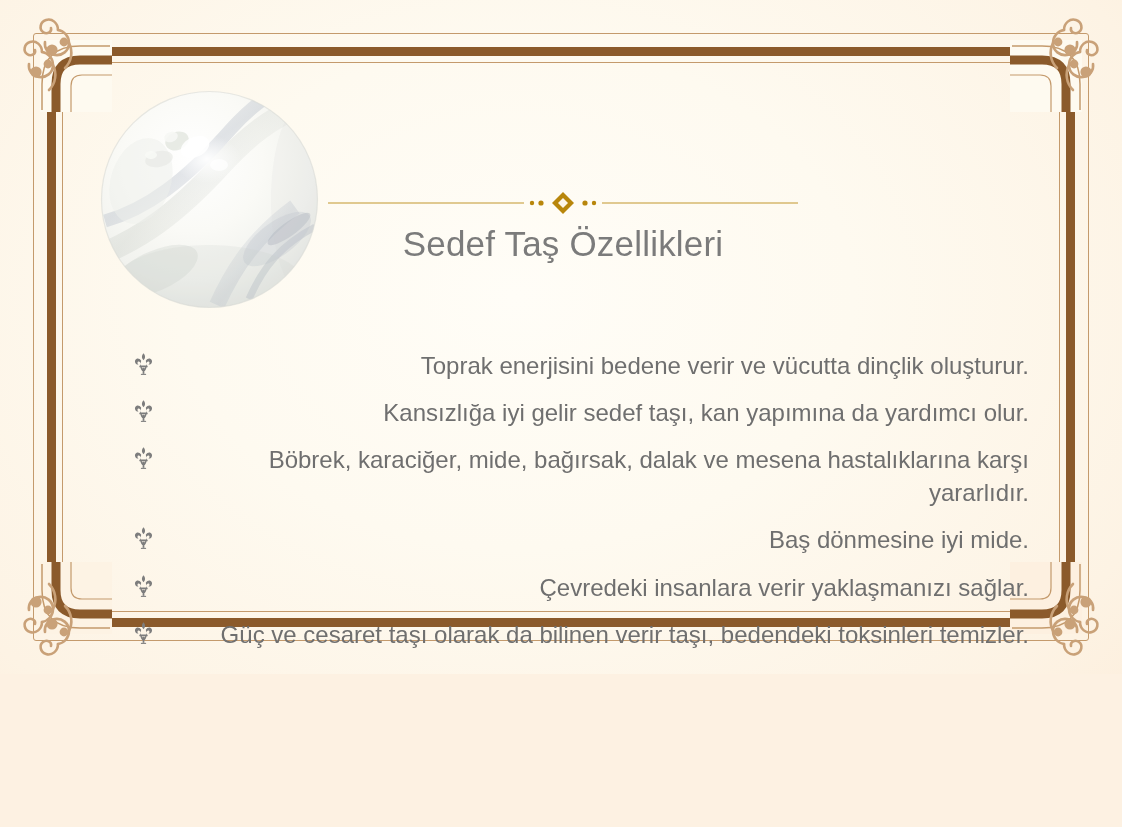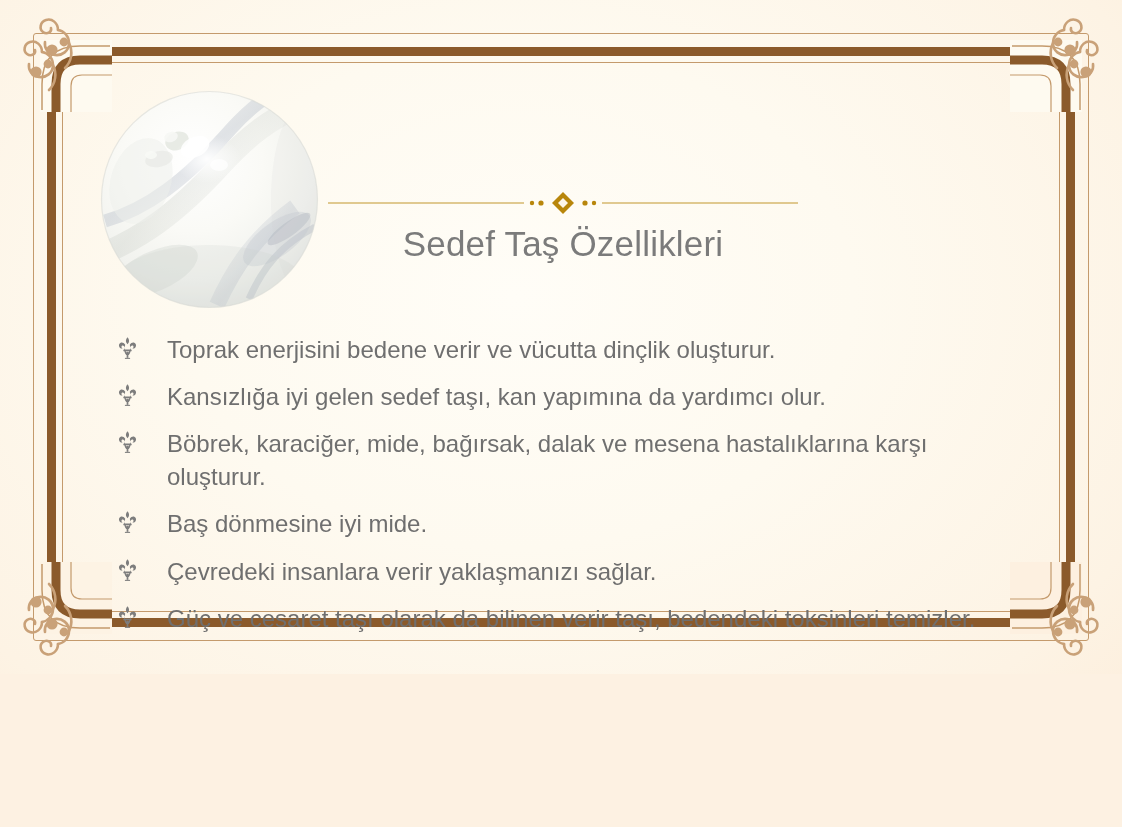--- a/index.html
+++ b/index.html
@@ -114,22 +114,23 @@
     white-space: nowrap;
   }
 
   
   #list {
     position: absolute;
     left: 113px;
     top: 333px;
     width: 900px;
     list-style: none;
-    margin: 0;
+    margin: 16px;
     padding: 0;
+    text-align: right;
   }
   .item {
     display: flex;
     align-items: flex-start;
     margin-bottom: 14px;
   }
   .bullet {
     flex: 0 0 auto;
     width: 28px;
     margin-top: 3px;
@@ -348,36 +349,36 @@
           <svg width="23" height="23" viewBox="0 0 24 24" fill="#7d7d7d">
             <path d="M12 1.2c-1.5 1.9-2 3.6-1.4 5.2.3.8.9 1.5 1.4 2.1.5-.6 1.1-1.3 1.4-2.1.6-1.6.1-3.3-1.4-5.2z"></path>
             <path d="M9.6 9.1C8.3 7.3 6.5 6.4 4.9 7.1c-1.7.7-2.3 2.7-1.4 4.3.7 1.3 2.2 2 3.6 1.6-.9-.3-1.5-1-1.4-1.8.1-.9 1-1.4 1.9-1.1.9.3 1.4 1.2 1.3 2.1.3-1 .5-2 .7-3.1z"></path>
             <path d="M14.4 9.1c1.3-1.8 3.1-2.7 4.7-2 1.7.7 2.3 2.7 1.4 4.3-.7 1.3-2.2 2-3.6 1.6.9-.3 1.5-1 1.4-1.8-.1-.9-1-1.4-1.9-1.1-.9.3-1.4 1.2-1.3 2.1-.3-1-.5-2-.7-3.1z"></path>
             <path d="M8.6 12.6c.7 2.3 2 4.1 3.4 5.4 1.4-1.3 2.7-3.1 3.4-5.4.3 2.6-.4 5.2-2 7.3h-2.8c-1.6-2.1-2.3-4.7-2-7.3z"></path>
             <rect x="7.6" y="14.1" width="8.8" height="1.9" rx="0.9"></rect>
             <path d="M11.1 16.4h1.8v6.4h-1.8z"></path>
             <path d="M9.3 22.8h5.4v1.1H9.3z"></path>
           </svg>
         </span>
-        <span class="item-text">Kansızlığa iyi gelen sedef taşı, kan yapımına da yardımcı olur.</span>
-      </li>
-
-      <li class="item">
-        <span class="bullet">
-          <svg width="23" height="23" viewBox="0 0 24 24" fill="#7d7d7d">
-            <path d="M12 1.2c-1.5 1.9-2 3.6-1.4 5.2.3.8.9 1.5 1.4 2.1.5-.6 1.1-1.3 1.4-2.1.6-1.6.1-3.3-1.4-5.2z"></path>
-            <path d="M9.6 9.1C8.3 7.3 6.5 6.4 4.9 7.1c-1.7.7-2.3 2.7-1.4 4.3.7 1.3 2.2 2 3.6 1.6-.9-.3-1.5-1-1.4-1.8.1-.9 1-1.4 1.9-1.1.9.3 1.4 1.2 1.3 2.1.3-1 .5-2 .7-3.1z"></path>
-            <path d="M14.4 9.1c1.3-1.8 3.1-2.7 4.7-2 1.7.7 2.3 2.7 1.4 4.3-.7 1.3-2.2 2-3.6 1.6.9-.3 1.5-1 1.4-1.8-.1-.9-1-1.4-1.9-1.1-.9.3-1.4 1.2-1.3 2.1-.3-1-.5-2-.7-3.1z"></path>
-            <path d="M8.6 12.6c.7 2.3 2 4.1 3.4 5.4 1.4-1.3 2.7-3.1 3.4-5.4.3 2.6-.4 5.2-2 7.3h-2.8c-1.6-2.1-2.3-4.7-2-7.3z"></path>
-            <rect x="7.6" y="14.1" width="8.8" height="1.9" rx="0.9"></rect>
-            <path d="M11.1 16.4h1.8v6.4h-1.8z"></path>
-            <path d="M9.3 22.8h5.4v1.1H9.3z"></path>
-          </svg>
-        </span>
-        <span class="item-text">Böbrek, karaciğer, mide, bağırsak, dalak ve mesena hastalıklarına karşı oluşturur.</span>
+        <span class="item-text">Kansızlığa iyi gelir sedef taşı, kan yapımına da yardımcı olur.</span>
+      </li>
+
+      <li class="item">
+        <span class="bullet">
+          <svg width="23" height="23" viewBox="0 0 24 24" fill="#7d7d7d">
+            <path d="M12 1.2c-1.5 1.9-2 3.6-1.4 5.2.3.8.9 1.5 1.4 2.1.5-.6 1.1-1.3 1.4-2.1.6-1.6.1-3.3-1.4-5.2z"></path>
+            <path d="M9.6 9.1C8.3 7.3 6.5 6.4 4.9 7.1c-1.7.7-2.3 2.7-1.4 4.3.7 1.3 2.2 2 3.6 1.6-.9-.3-1.5-1-1.4-1.8.1-.9 1-1.4 1.9-1.1.9.3 1.4 1.2 1.3 2.1.3-1 .5-2 .7-3.1z"></path>
+            <path d="M14.4 9.1c1.3-1.8 3.1-2.7 4.7-2 1.7.7 2.3 2.7 1.4 4.3-.7 1.3-2.2 2-3.6 1.6.9-.3 1.5-1 1.4-1.8-.1-.9-1-1.4-1.9-1.1-.9.3-1.4 1.2-1.3 2.1-.3-1-.5-2-.7-3.1z"></path>
+            <path d="M8.6 12.6c.7 2.3 2 4.1 3.4 5.4 1.4-1.3 2.7-3.1 3.4-5.4.3 2.6-.4 5.2-2 7.3h-2.8c-1.6-2.1-2.3-4.7-2-7.3z"></path>
+            <rect x="7.6" y="14.1" width="8.8" height="1.9" rx="0.9"></rect>
+            <path d="M11.1 16.4h1.8v6.4h-1.8z"></path>
+            <path d="M9.3 22.8h5.4v1.1H9.3z"></path>
+          </svg>
+        </span>
+        <span class="item-text">Böbrek, karaciğer, mide, bağırsak, dalak ve mesena hastalıklarına karşı yararlıdır.</span>
       </li>
 
       <li class="item">
         <span class="bullet">
           <svg width="23" height="23" viewBox="0 0 24 24" fill="#7d7d7d">
             <path d="M12 1.2c-1.5 1.9-2 3.6-1.4 5.2.3.8.9 1.5 1.4 2.1.5-.6 1.1-1.3 1.4-2.1.6-1.6.1-3.3-1.4-5.2z"></path>
             <path d="M9.6 9.1C8.3 7.3 6.5 6.4 4.9 7.1c-1.7.7-2.3 2.7-1.4 4.3.7 1.3 2.2 2 3.6 1.6-.9-.3-1.5-1-1.4-1.8.1-.9 1-1.4 1.9-1.1.9.3 1.4 1.2 1.3 2.1.3-1 .5-2 .7-3.1z"></path>
             <path d="M14.4 9.1c1.3-1.8 3.1-2.7 4.7-2 1.7.7 2.3 2.7 1.4 4.3-.7 1.3-2.2 2-3.6 1.6.9-.3 1.5-1 1.4-1.8-.1-.9-1-1.4-1.9-1.1-.9.3-1.4 1.2-1.3 2.1-.3-1-.5-2-.7-3.1z"></path>
             <path d="M8.6 12.6c.7 2.3 2 4.1 3.4 5.4 1.4-1.3 2.7-3.1 3.4-5.4.3 2.6-.4 5.2-2 7.3h-2.8c-1.6-2.1-2.3-4.7-2-7.3z"></path>
             <rect x="7.6" y="14.1" width="8.8" height="1.9" rx="0.9"></rect>

